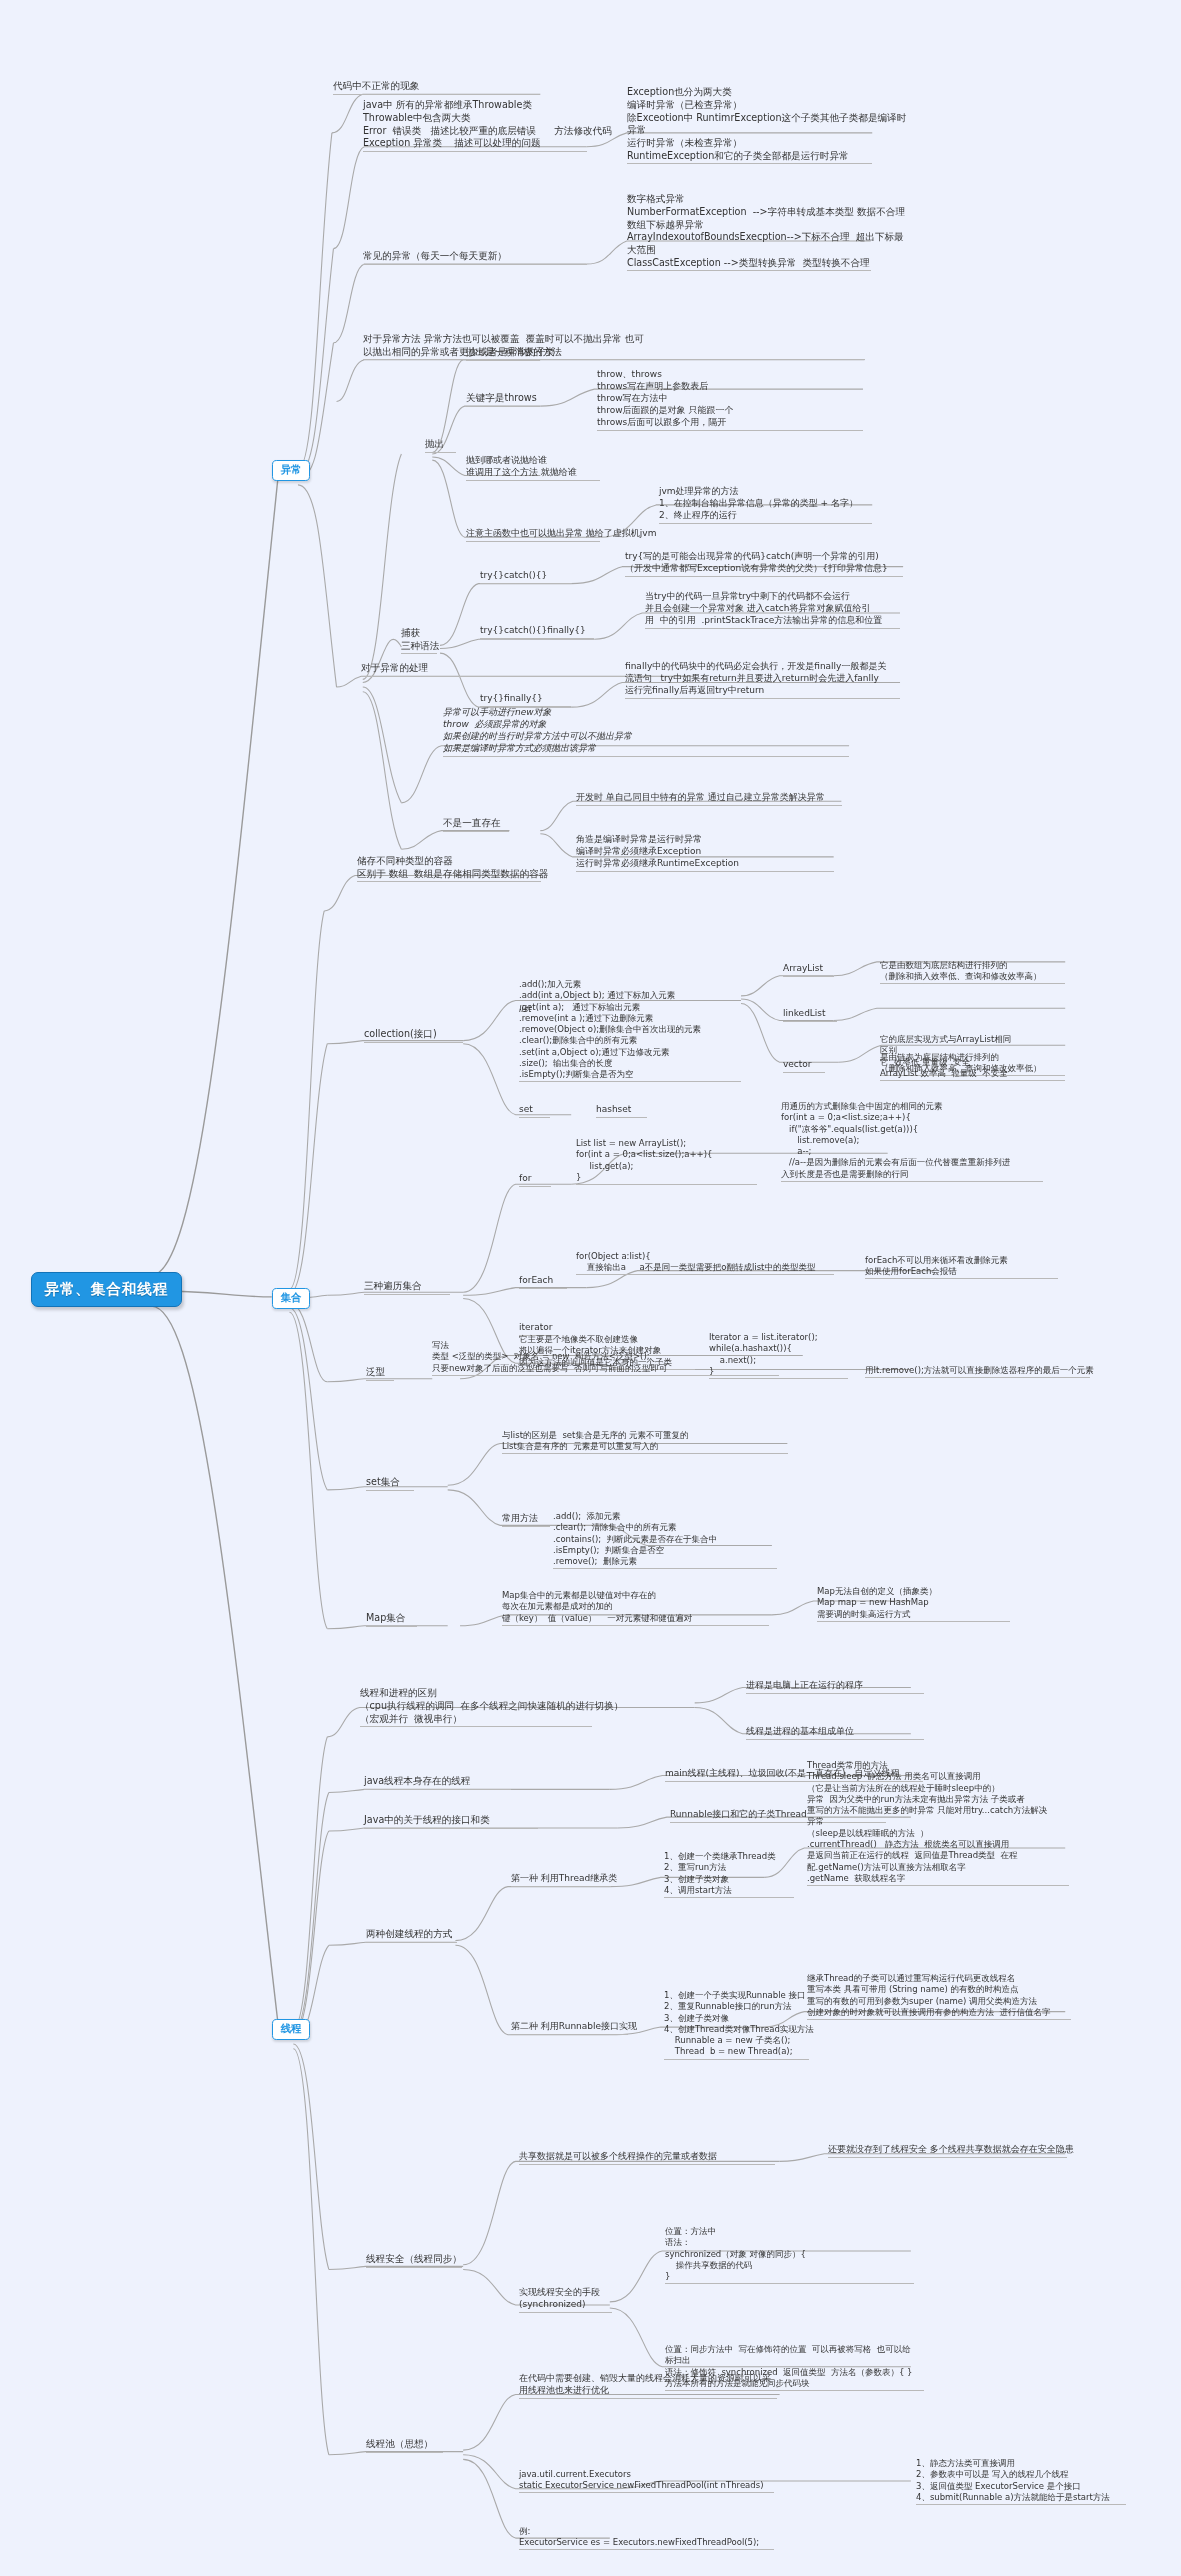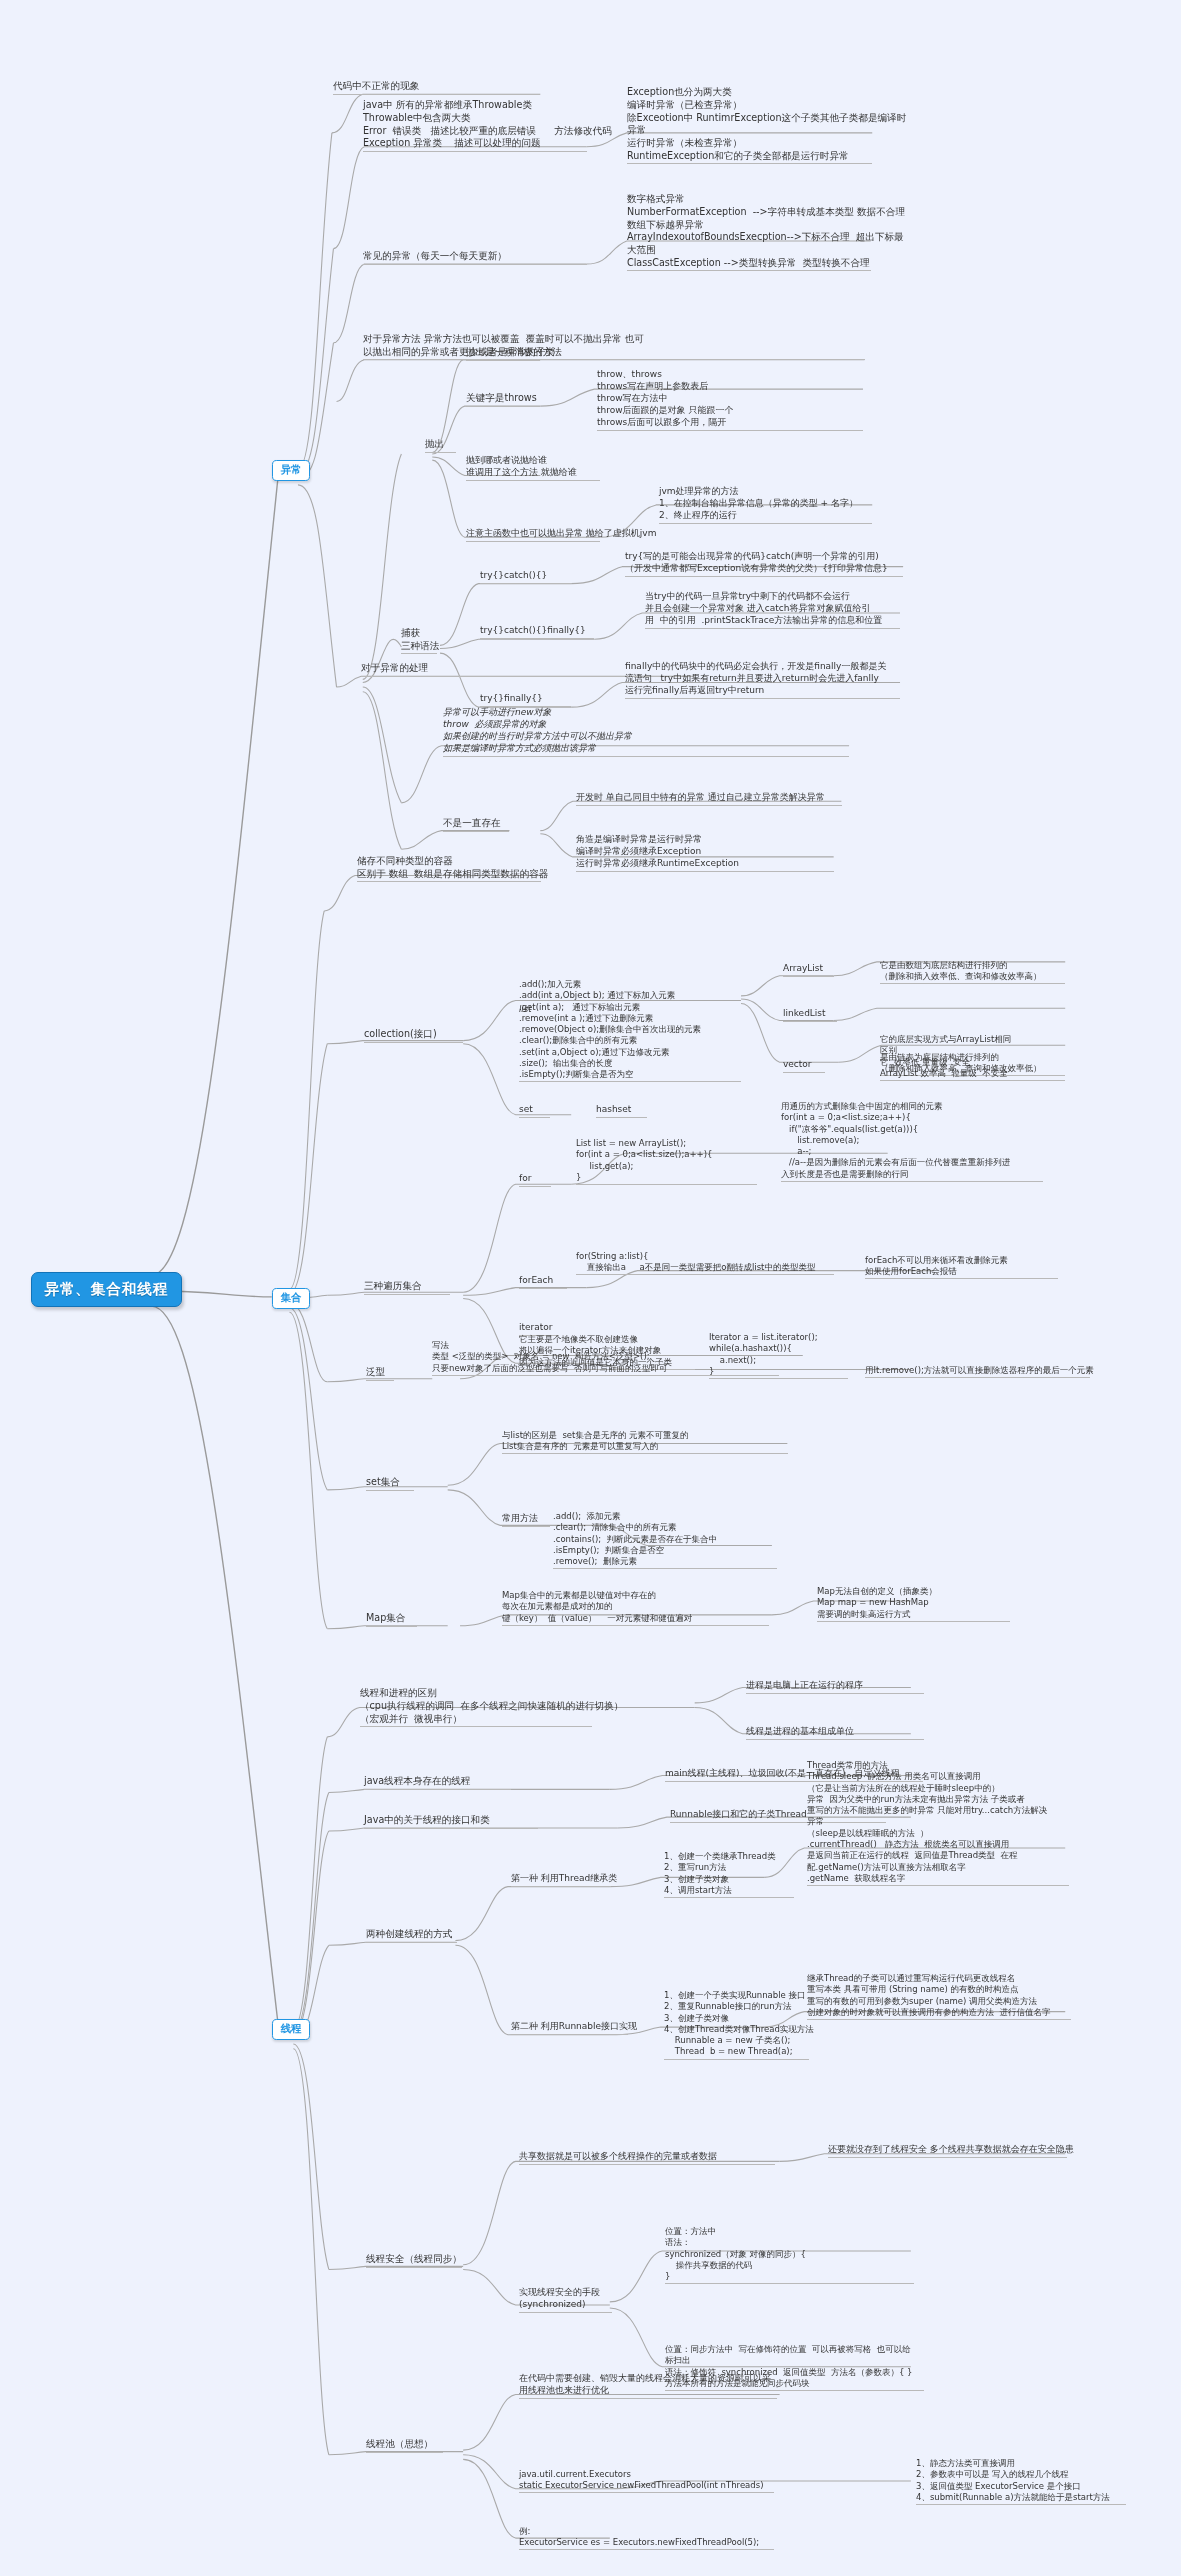--- a/index.html
+++ b/index.html
@@ -291,21 +291,21 @@
 }</div>
   <div class="t u xs" style="left:781px;top:1101px;width:262px;">用通历的方式删除集合中固定的相同的元素
 for(int a = 0;a&lt;list.size;a++){
    if("凉爷爷".equals(list.get(a))){
       list.remove(a);
       a--;
    //a--是因为删除后的元素会有后面一位代替覆盖重新排列进
 入到长度是否也是需要删除的行同</div>
 
   <div class="t u small" style="left:519px;top:1275px;width:48px;">forEach</div>
-  <div class="t u xs" style="left:576px;top:1251px;width:258px;">for(String a:list){
+  <div class="t u xs" style="left:576px;top:1251px;width:258px;">for(Object a:list){
     直接输出a     a不是同一类型需要把o翻转成list中的类型类型</div>
   <div class="t u xs" style="left:865px;top:1255px;width:193px;">forEach不可以用来循环看改删除元素
 如果使用forEach会报错</div>
 
   <div class="t u small" style="left:519px;top:1322px;width:40px;">iterator</div>
   <div class="t u xs" style="left:519px;top:1334px;width:176px;">它主要是个地像类不取创建迭像
 将以遍得一个iterator方法来创建对象
 因为这方法的近回值是它本身的一个子类</div>
   <div class="t u xs" style="left:709px;top:1332px;width:139px;">Iterator a = list.iterator();
 while(a.hashaxt()){

